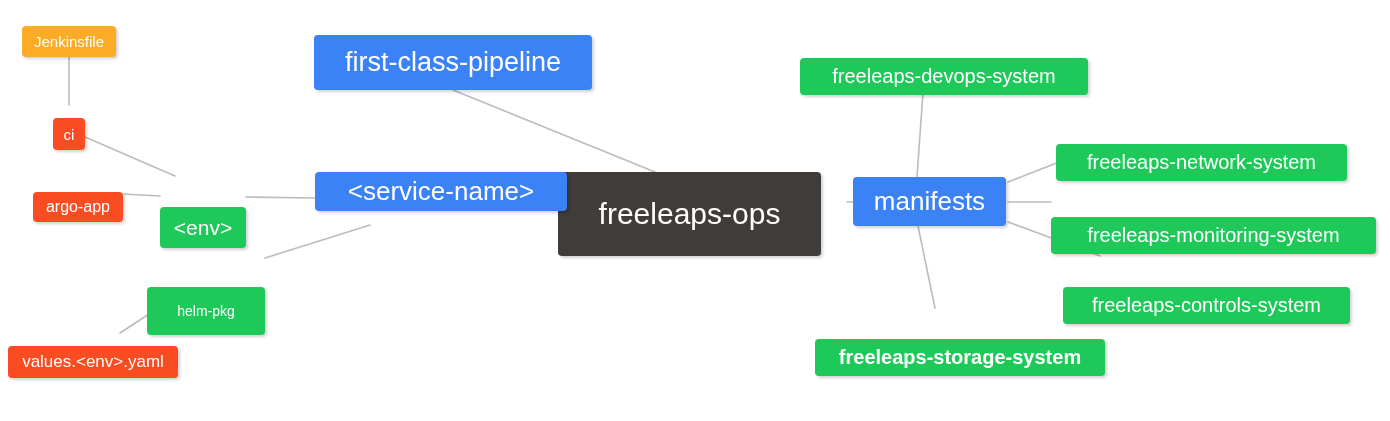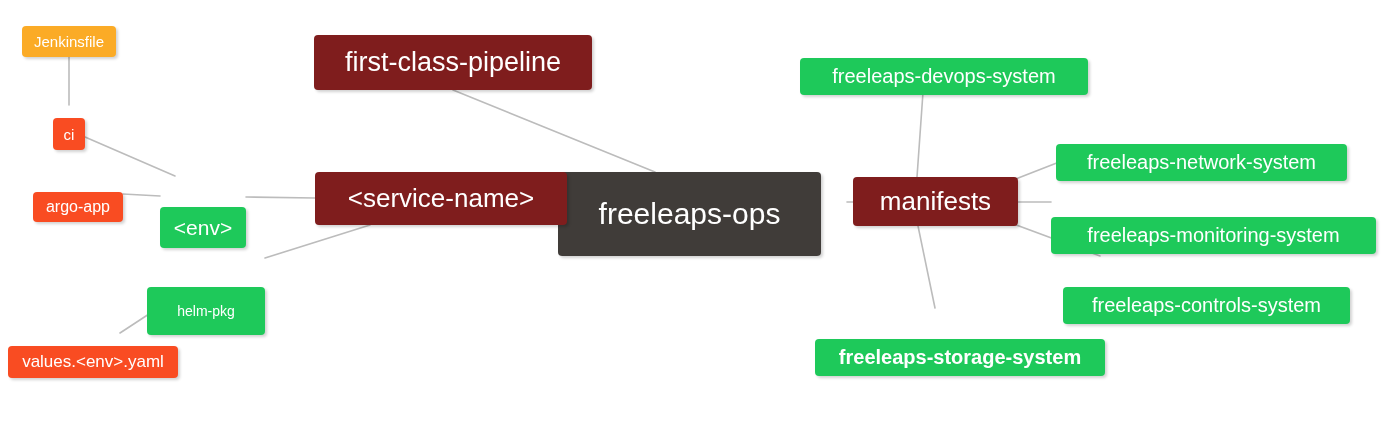--- a/index.html
+++ b/index.html
@@ -27,21 +27,21 @@
     box-sizing:border-box;
     border-radius:4px;
     color:#ffffff;
     white-space:nowrap;
     letter-spacing:0px;
     box-shadow:2px 2px 3px rgba(0,0,0,0.18);
     user-select:none;
     cursor:default;
   }
   .n-root  { background:#403c39; }
-  .n-blue  { background:#7f1d1d; }
+  .n-blue  { background:#3b82f6; }
   .n-green { background:#1ec95a;margin-top:31px; }
   .n-red   { background:#f94c22;margin-top:13px; }
   .n-orange{ background:#fbab26; }
 </style>
 </head>
 <body>
 
 <div id="canvas">
   <svg id="edges" viewBox="0 0 1390 421" width="1390" height="421" xmlns="http://www.w3.org/2000/svg">
       <line x1="453" y1="90" x2="655" y2="172" stroke="#bcbcbc" stroke-width="1.6" stroke-linecap="round"></line>
@@ -59,24 +59,24 @@
       <line x1="1100" y1="256" x2="1008" y2="222" stroke="#bcbcbc" stroke-width="1.6" stroke-linecap="round"></line>
       <line x1="935" y1="308" x2="918" y2="226" stroke="#bcbcbc" stroke-width="1.6" stroke-linecap="round"></line>
     </svg>
   <div id="nodes">
       <div class="node n-root" style="left: 558px; top: 172px; width: 263px; height: 84px; font-size: 30px;">
         <span>freeleaps-ops</span>
       </div>
       <div class="node n-blue" style="left: 314px; top: 35px; width: 278px; height: 55px; font-size: 27px;">
         <span>first-class-pipeline</span>
       </div>
-      <div class="node n-blue" style="left: 315px; top: 172px; width: 252px; height: 53px; font-size: 26px;">
+      <div class="node n-blue" style="left: 315px; top: 172px; width: 252px; height: 39px; font-size: 26px;">
         <span>&lt;service-name&gt;</span>
       </div>
-      <div class="node n-blue" style="left: 853px; top: 177px; width: 165px; height: 49px; font-size: 26px;">
+      <div class="node n-blue" style="left: 853px; top: 177px; width: 153px; height: 49px; font-size: 26px;">
         <span>manifests</span>
       </div>
       <div class="node n-green" style="left: 160px; top: 176px; width: 86px; height: 41px; font-size: 21px;">
         <span>&lt;env&gt;</span>
       </div>
       <div class="node n-green" style="left: 147px; top: 256px; width: 118px; height: 48px; font-size: 14px;">
         <span>helm-pkg</span>
       </div>
       <div class="node n-red" style="left: 53px; top: 105px; width: 32px; height: 32px; font-size: 15px;">
         <span>ci</span>

